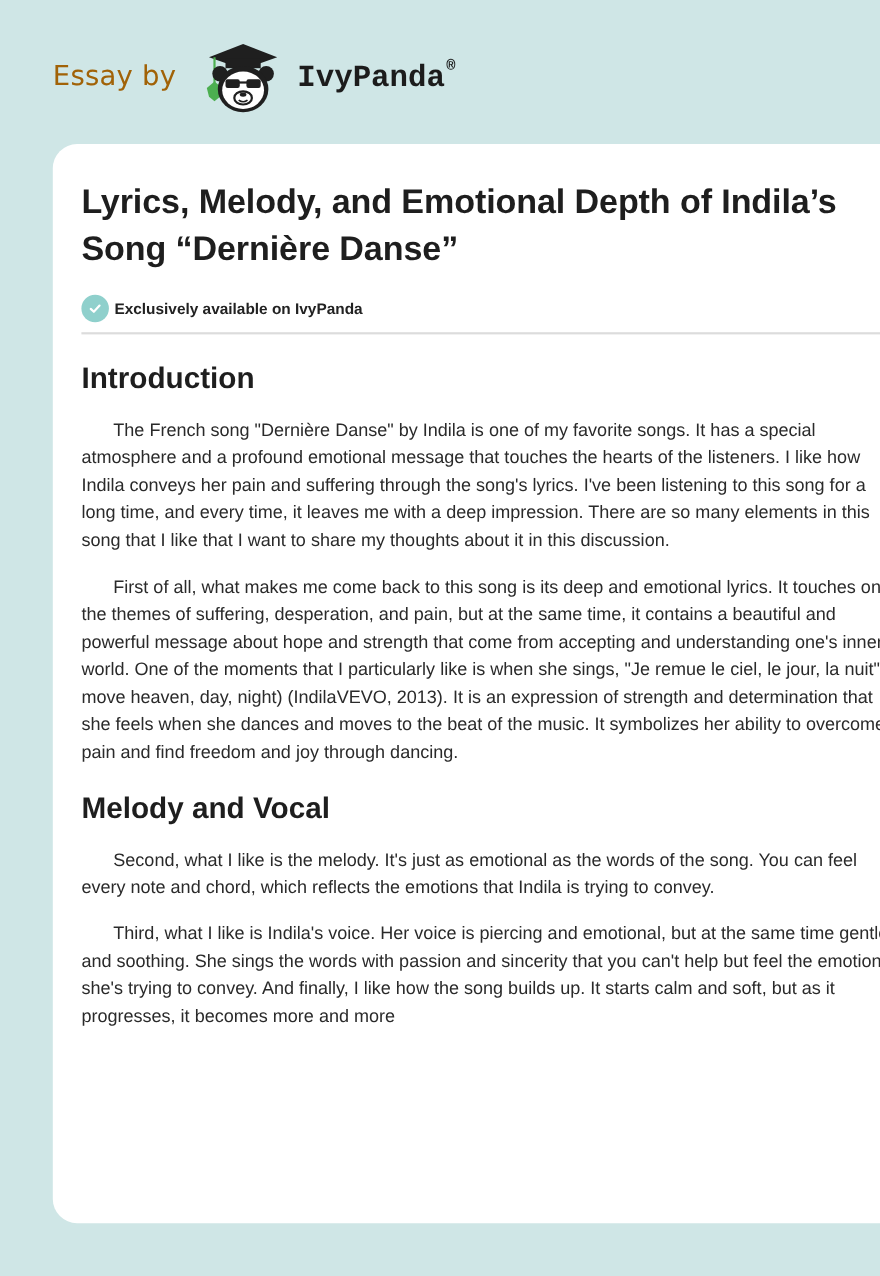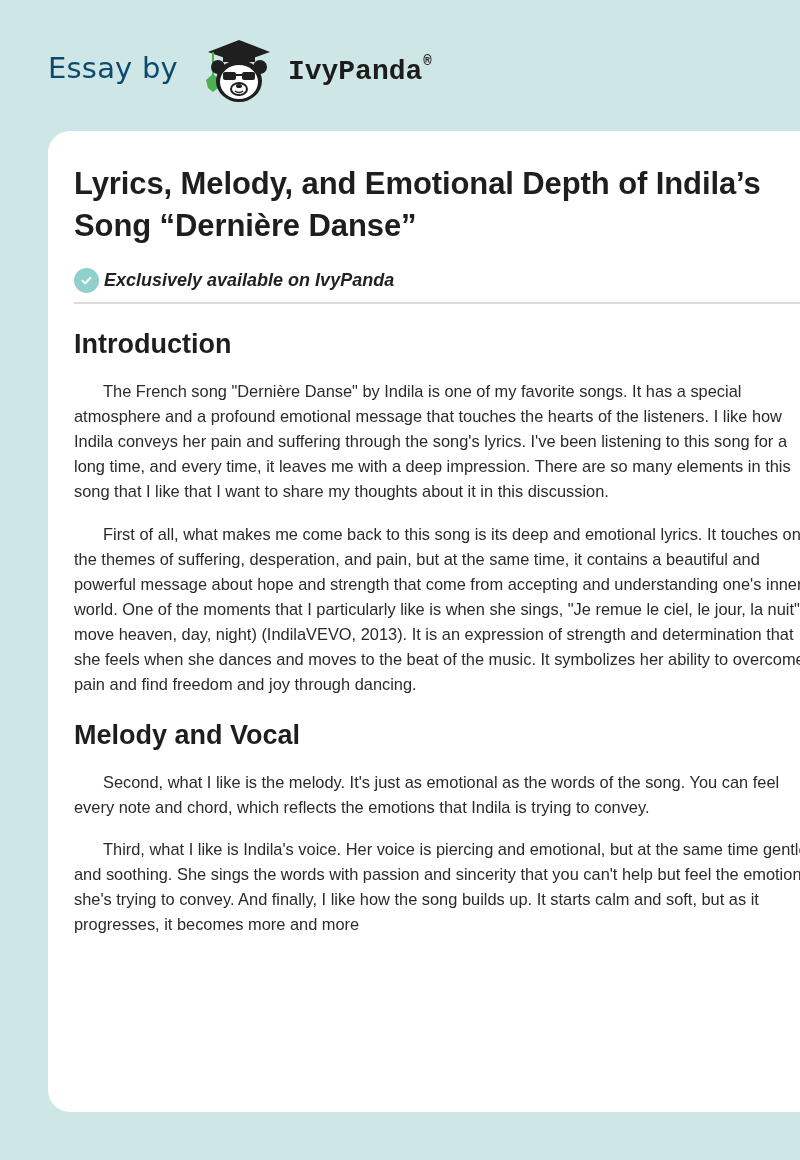--- a/index.html
+++ b/index.html
@@ -10,21 +10,21 @@
     color: #222;
     position: relative;
     overflow: hidden;
   }
   .header {
     position: absolute; left: 48px; top: 34px; height: 74px;
     display: flex; align-items: center;
   }
   .essay-by {
     font-family: "DejaVu Sans", sans-serif;
-    font-size: 29px; color: #0c4a6e; letter-spacing: 0.2px;
+    font-size: 25px; color: #a16207; letter-spacing: 0.2px;
     margin-right: 18px; margin-top: -6px;
   }
   .logo-mark { width: 86px; height: 74px; margin-right: 6px; }
   .brand {
     font-family: Liberation Mono, monospace;
     font-weight: bold; font-size: 28px; color: #1c1c1c;
     margin-top: -2px;
   }
   .brand sup { font-size: 14px; font-weight: bold; vertical-align: 14px; margin-left: 1px; }
 
@@ -39,21 +39,21 @@
     font-family: "Liberation Sans", sans-serif;
     font-weight: bold; font-size: 31px; line-height: 42px;
     color: #1e1e1e; margin: 0; letter-spacing: -0.1px;
   }
   .badge-row { display: flex; align-items: center; margin-top: 19px; height: 28px; }
   .badge-icon {
     width: 25px; height: 25px; border-radius: 50%;
     background: #8fd0cc; display: flex; align-items: center; justify-content: center;
     margin-right: 5px;
   }
-  .badge-text { font-size: 18px; font-weight: bold; color: #222; font-style: italic; }
+  .badge-text { font-size: 14px; font-weight: bold; color: #222; }
   .divider { height: 2px; background: #dcdcdc; margin-top: 8px; }
 
   .section-title {
     font-weight: bold; font-size: 27px; line-height: 34px;
     color: #1e1e1e; margin: 24px 0 0 0;
   }
   .section-title.first { margin-top: 23px; }
   .para {
     font-size: 16.4px; line-height: 25px; color: #2a2a2a;
     margin: 18px 0 0 0; text-indent: 29px;

